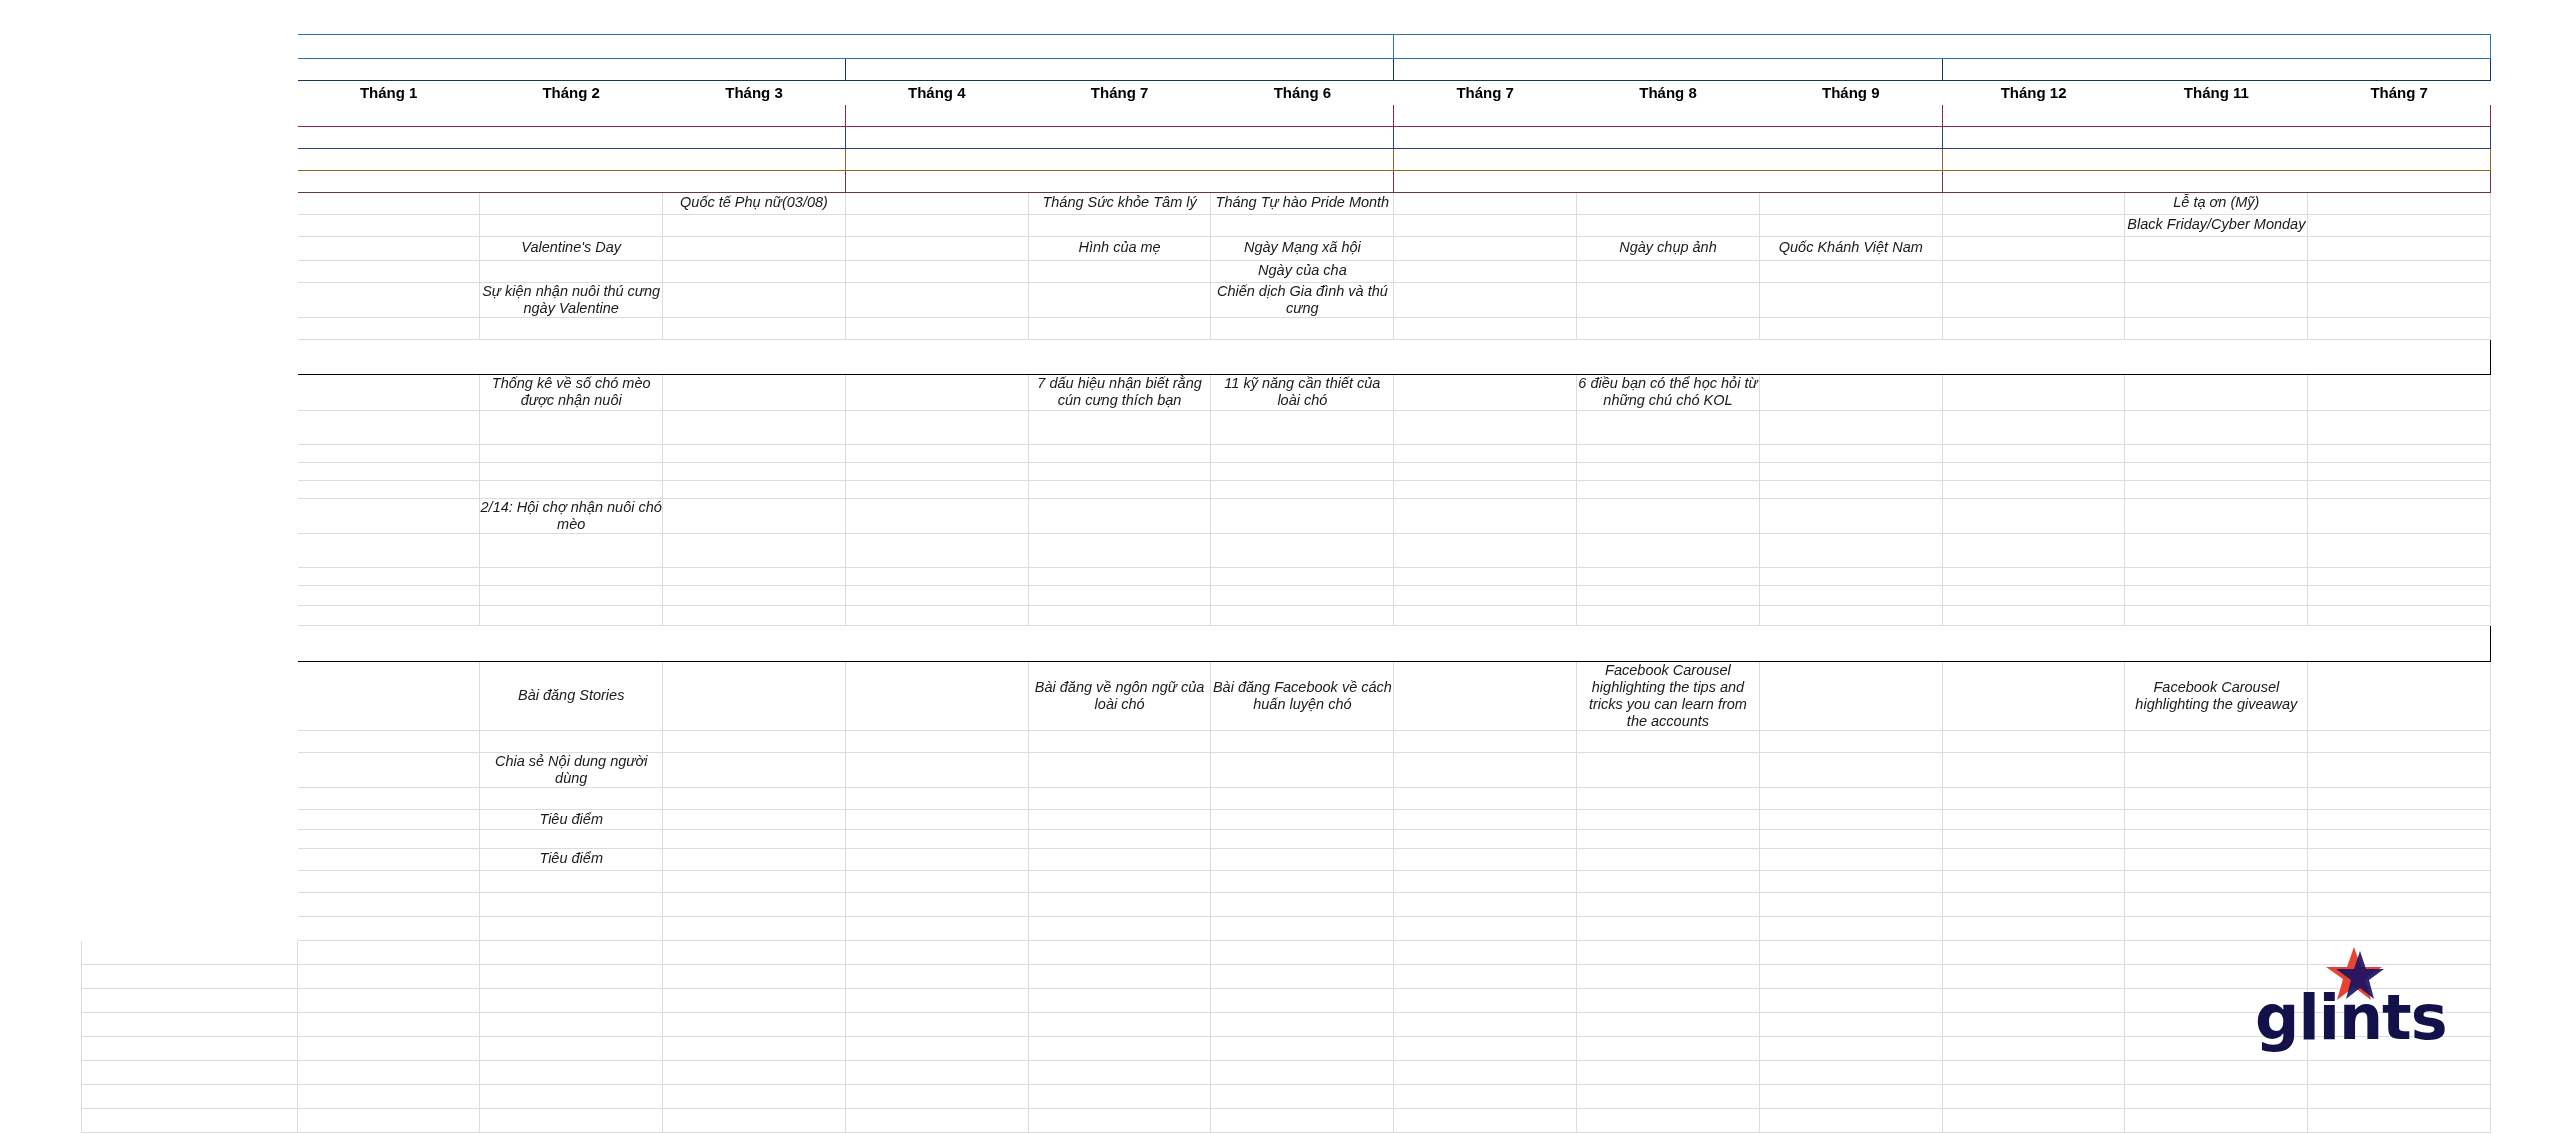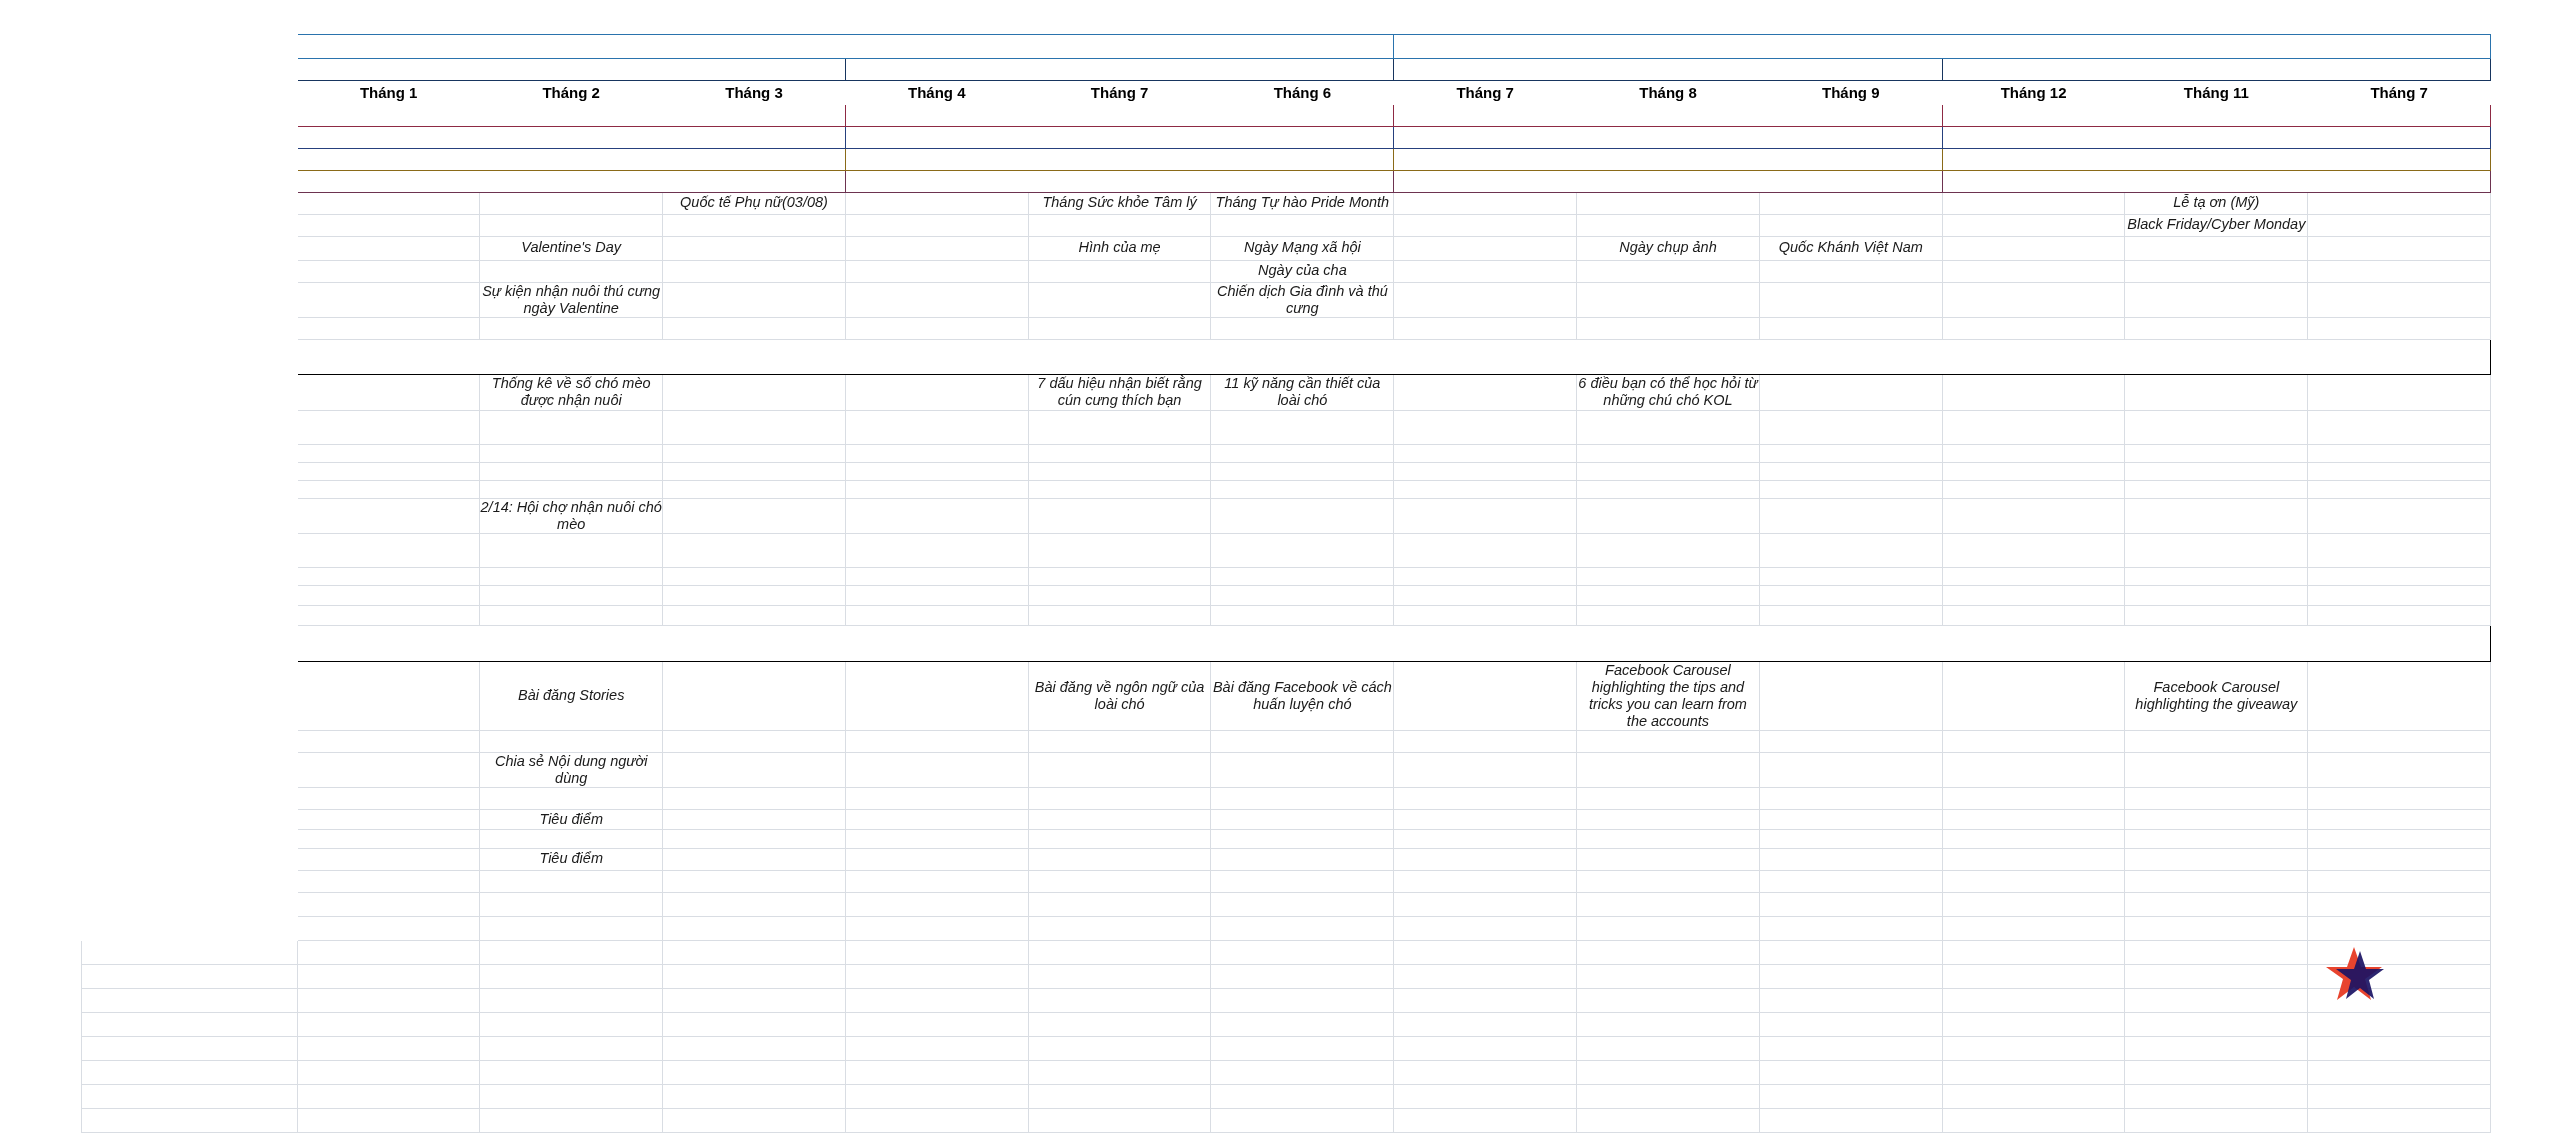--- a/index.html
+++ b/index.html
@@ -688,15 +688,16 @@
           <td class="cell altw" style="height:24px;">&nbsp;</td>
         </tr>
       </tbody>
   </table>
 
   <div id="logo">
     <svg class="star" width="60" height="58" viewBox="0 0 60 58">
       <polygon points="30,2 37,22 58,22 41,34 47,55 30,42 13,55 19,34 2,22 23,22" fill="#e8442e"></polygon>
       <polygon points="36,6 42,24 60,24 45,35 50,54 36,43 22,54 27,35 12,24 30,24" fill="#1b1464" opacity="0.92"></polygon>
     </svg>
+    <div class="word">glints</div>
   </div>
 
 </div>
 
 </body></html>

